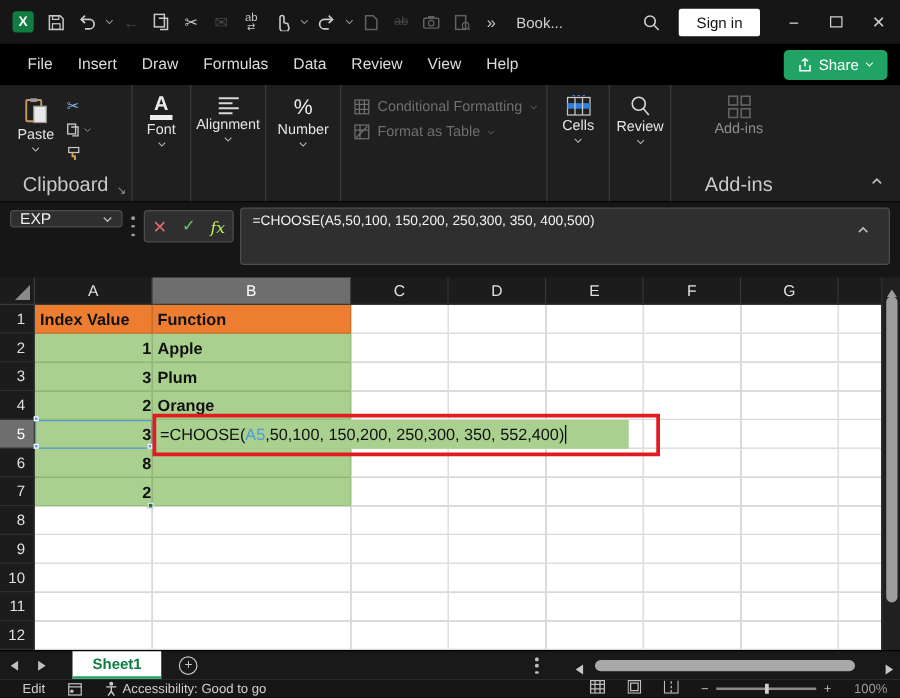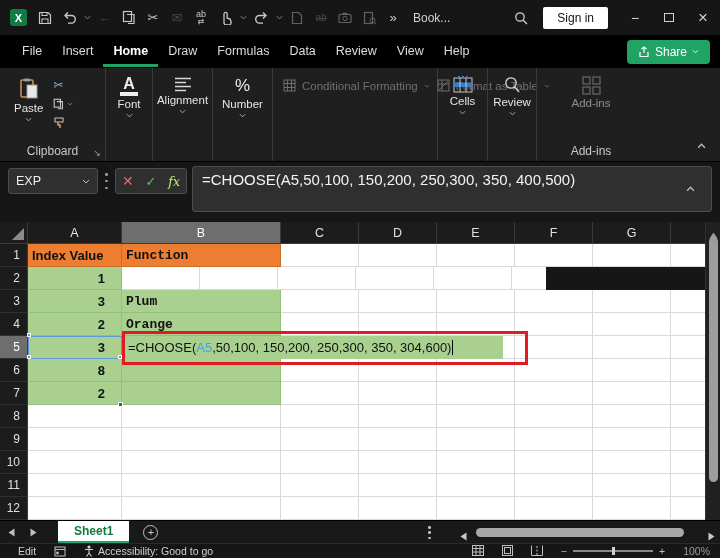--- a/index.html
+++ b/index.html
@@ -19,63 +19,63 @@
 
   
   .tabsrow { height:33px; display:flex; align-items:center; padding-left:12px; background:#000000; }
   .rtab { font-size:12.5px; color:#dcdcdc; padding:8px 10px 9px; white-space:nowrap; }
   .rtab.active { color:#fff; font-weight:bold; border-bottom:3px solid #21A366; padding-bottom:6px; }
   .share-btn { display:flex; align-items:center; gap:5px; background:#21A366; color:#fff; font-size:12px; padding:5px 11px; border-radius:4px; margin-right:10px; }
 
   
   .ribbon { height:94px; background:#1f1f1f; border-bottom:1px solid #000; display:flex; position:relative; }
   .rgroup { border-right:1px solid #3a3a3a; display:flex; flex-direction:column; padding-top:5px; position:relative; }
-  .glabel { position:absolute; bottom:3px; left:0; right:0; text-align:center; font-size:12px; color:#c9c9c9; }
+  .glabel { position:absolute; bottom:3px; left:0; right:0; text-align:center; font-size:16px; color:#c9c9c9; }
   .bigbtn { display:flex; flex-direction:column; align-items:center; justify-content:flex-start; gap:2px; padding:3px 6px; }
   .bigbtn .blab { font-size:11.5px; color:#e4e4e4; white-space:nowrap; }
   .bigbtn .chevdn { margin-top:1px; color:#bdbdbd; }
   .clip-body { display:flex; gap:4px; padding:2px 6px 0 8px; }
   .clip-small { display:flex; flex-direction:column; gap:5px; padding-top:3px; }
   .smallbtn { display:flex; align-items:center; gap:3px; color:#c8c8c8; font-size:10px; height:14px; }
   .launcher { position:absolute; bottom:3px; right:4px; font-size:9px; color:#9a9a9a; }
-  .styles-rows { display:flex; flex-direction:row; gap:7px; padding:6px 0 0 10px;text-align:center; }
+  .styles-rows { display:flex; flex-direction:column; gap:7px; padding:6px 0 0 10px;text-align:center; }
   .stylerow { display:flex; align-items:center; gap:6px; font-size:11.5px; color:#6f6f6f; white-space:nowrap; }
   .collapse-chev { position:absolute; right:14px; bottom:8px; color:#bdbdbd; }
   .fonticon { display:flex; flex-direction:column; align-items:center; }
   .fonticon .A { font-size:16px; font-weight:bold; color:#ececec; line-height:15px; }
   .fonticon .bar { width:18px; height:4px; background:#ececec; margin-top:1px; }
   .pct { font-size:17px; color:#ececec; line-height:20px; }
 
   
   .fbar { height:60px; background:#161616; position:relative; }
-  .namebox { position:absolute; left:8px; top:6px; width:90px; height:26px; background:#2f2f2f; border:1px solid #4d4d4d; border-radius:3px; display:flex; align-items:center; padding:0 7px; color:#f0f0f0; font-size:12.5px; }
+  .namebox { position:absolute; left:8px; top:6px; width:90px; height:14px; background:#2f2f2f; border:1px solid #4d4d4d; border-radius:3px; display:flex; align-items:center; padding:0 7px; color:#f0f0f0; font-size:12.5px; }
   .namebox .chevdn { margin-left:auto; color:#bdbdbd; }
   .vdots { position:absolute; left:105px; top:11px; width:3px; height:16px; display:flex; flex-direction:column; justify-content:space-between; }
   .vdots i { width:2.5px; height:2.5px; border-radius:50%; background:#9a9a9a; }
   .fbtns { position:absolute; left:115px; top:6px; width:72px; height:26px; background:#2f2f2f; border:1px solid #4d4d4d; border-radius:3px; display:flex; align-items:center; justify-content:space-around; }
   .fx-cancel { color:#e06c6c; font-size:14px; font-weight:bold; }
   .fx-enter { color:#6abf69; font-size:13px; font-weight:bold; }
   .fx-insert { color:#bef264; font-size:12.5px; font-style:italic; font-family:"DejaVu Serif",serif; }
-  .finput { position:absolute; left:192px; top:4px; right:8px; height:46px; background:#2f2f2f; border:1px solid #4d4d4d; border-radius:3px; padding:4px 24px 0 9px; color:#f2f2f2; font-size:15px; }
+  .finput { position:absolute; left:192px; top:4px; right:8px; height:46px; background:#2f2f2f; border:1px solid #4d4d4d; border-radius:3px; padding:4px 24px 0 9px; color:#f2f2f2; font-size:11px; }
   .fexpand { position:absolute; right:16px; top:11px; color:#bdbdbd; }
 
   
   .gridwrap { position:relative; height:298px; background:#161616; }
   .ghead { display:flex; height:22px; }
   .corner { width:28px; height:22px; background:#1c1c1c; border-right:1px solid #3a3a3a; border-bottom:1px solid #3a3a3a; position:relative; }
   .corner .tri { position:absolute; right:3px; bottom:3px; width:0; height:0; border-left:12px solid transparent; border-bottom:12px solid #8a8a8a; }
   .ch { height:22px; background:#1c1c1c; border-right:1px solid #3a3a3a; border-bottom:1px solid #3a3a3a; color:#e0e0e0; font-size:12.5px; display:flex; align-items:center; justify-content:center; }
   .ch.sel { background:#6e6e6e; color:#fff; }
   .w-a{width:94px}.w-b{width:159px}.w-c{width:78px}.w-part{width:34px;border-right:none}
   .grow { display:flex; height:23px; }
   .rh { width:28px; background:#1c1c1c; border-right:1px solid #3a3a3a; border-bottom:1px solid #303030; color:#e0e0e0; font-size:12px; display:flex; align-items:center; justify-content:flex-end; padding-right:7px; }
   .rh.sel { background:#6e6e6e; color:#fff; }
   .cell { background:#fff; border-right:1px solid #d9d9d9; border-bottom:1px solid #d9d9d9; font-size:13px; color:#111; display:flex; align-items:center; overflow:hidden; white-space:nowrap; }
-  .cell.ca { width:94px; justify-content:flex-end; padding-right:16px; font-weight:bold; }
-  .cell.cb { width:159px; padding-left:4px; font-weight:bold;font-family:Liberation Mono, monospace; }
+  .cell.ca { width:94px; justify-content:flex-end; padding-right:0; font-weight:bold; }
+  .cell.cb { width:159px; padding-left:4px; font-weight:bold; }
   .cell.cg { width:78px; }
   .cell.cpart { width:34px; border-right:none; }
   .bg-orange { background:#ED7D31; border-right-color:#c96f2a; border-bottom-color:#c96f2a; }
   .bg-green { background:#A9D08E; border-right-color:#93c07a; border-bottom-color:#93c07a; }
   .al { justify-content:flex-start !important; padding-left:4px; }
   .refsel { outline:1px solid #5b9bd5; outline-offset:-1px; position:relative; }
   .hdl { position:absolute; width:4px; height:4px; background:#5b9bd5; border:1px solid #fff; z-index:5; }
   .edit-overlay { position:absolute; left:123px; top:114px; width:380px; height:23px; background:#A9D08E; z-index:3; font-size:13px; color:#111; display:flex; align-items:center; padding-left:5px; white-space:nowrap; }
   .edit-overlay .ref { color:#4a9eda; }
   .caret { display:inline-block; width:1px; height:15px; background:#000; margin-left:1px; }
@@ -197,21 +197,20 @@
     <span class="winctl">−</span>
     <span class="winctl">
         <span style="display:inline-block;width:10px;height:9px;border:1.2px solid #cfcfcf"></span>
       </span>
     <span class="winctl" style="font-size:17px">×</span>
   </div>
 
   <div class="tabsrow">
     <span class="rtab">File</span>
     <span class="rtab">Insert</span>
-    <span class="rtab active">Home</span>
     <span class="rtab">Draw</span>
     <span class="rtab">Formulas</span>
     <span class="rtab">Data</span>
     <span class="rtab">Review</span>
     <span class="rtab">View</span>
     <span class="rtab">Help</span>
     <span class="spacer"></span>
     <span class="share-btn">
       <svg width="12" height="12" viewBox="0 0 12 12">
           <path d="M6 1v6M3.5 3 6 1l2.5 2" fill="none" stroke="#fff" stroke-width="1.2"></path>
@@ -416,20 +415,21 @@
       <div class="cell cg"></div>
         <div class="cell cg"></div>
         <div class="cell cg"></div>
         <div class="cell cg"></div>
         <div class="cell cg"></div>
         <div class="cell cpart"></div>
     </div>
     <div class="grow">
       <div class="rh">2</div>
       <div class="cell ca bg-green">1</div>
+      <div class="cell cb bg-green">Apple</div>
       <div class="cell cg"></div>
         <div class="cell cg"></div>
         <div class="cell cg"></div>
         <div class="cell cg"></div>
         <div class="cell cg"></div>
         <div class="cell cpart"></div>
     </div>
     <div class="grow">
       <div class="rh">3</div>
       <div class="cell ca bg-green">3</div>
@@ -537,21 +537,21 @@
         <div class="cell cg"></div>
         <div class="cell cg"></div>
         <div class="cell cg"></div>
         <div class="cell cg"></div>
         <div class="cell cpart"></div>
       </div>
 
     <div class="edit-overlay">
       <span>=CHOOSE(</span>
         <span class="ref">A5</span>
-        <span>,50,100, 150,200, 250,300, 350, 304,600)</span>
+        <span>,50,100, 150,200, 250,300, 350, 552,400)</span>
         <span class="caret"></span>
     </div>
 
     <span class="hdl" style="left:27px; top:111px"></span>
     <span class="hdl" style="left:27px; top:133px"></span>
     <span class="hdl" style="left:118px; top:133px"></span>
 
     <div class="red-box"></div>
 
     <span class="fillhandle"></span>

